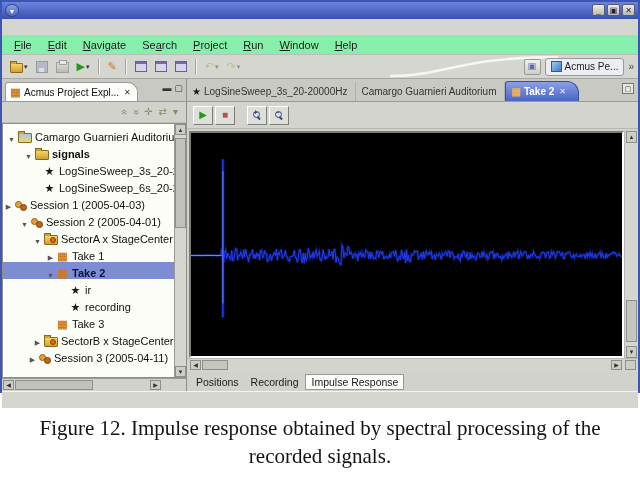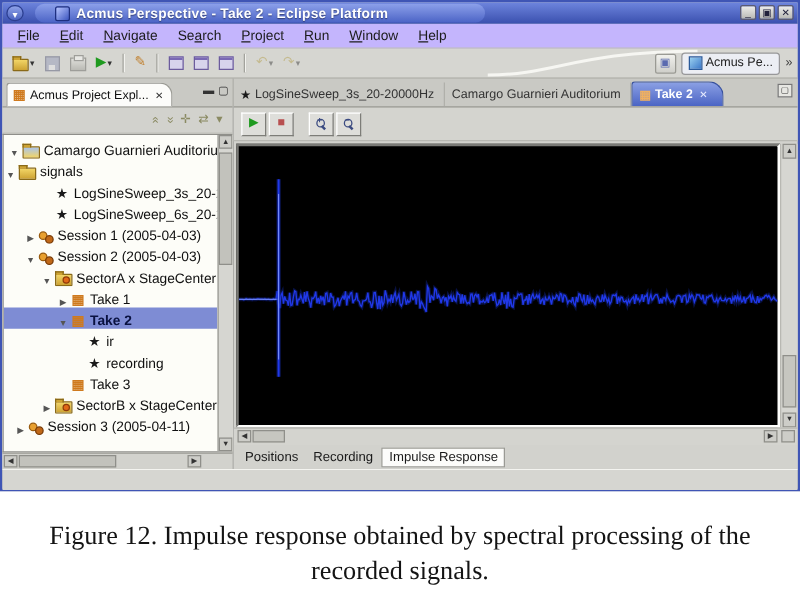--- a/index.html
+++ b/index.html
@@ -19,22 +19,22 @@
            padding-left:16px;gap:5px;overflow:hidden;}
   .tb-appicon{width:10px;height:10px;background:linear-gradient(135deg,#b8c6ff,#3c55c0);
               border:1px solid #1e2f80;border-radius:2px;}
   .tb-title{color:#fff;font-size:11px;font-weight:bold;white-space:nowrap;
             text-shadow:0 1px 1px rgba(0,0,20,.5);letter-spacing:.2px;}
   .tb-buttons{position:absolute;right:3px;top:2px;display:flex;gap:2px;}
   .tb-wbtn{width:13px;height:12px;background:linear-gradient(#ececea,#b8b8b4);border:1px solid #5a5a72;
            color:#21213c;font-size:8px;line-height:11px;text-align:center;box-sizing:border-box;border-radius:2px;}
 
   
-  .menubar{height:19px;background:#c4b5fd;border-bottom:1px solid #bdbdb8;display:flex;
-           align-items:center;padding-left:4px;}
+  .menubar{height:19px;background:#86efac;border-bottom:1px solid #bdbdb8;display:flex;
+           align-items:center;padding-left:4px;margin-top:16px;}
   .menu-item{font-size:11px;color:#1c1c1c;padding:1px 8px;}
   .menu-item u{text-decoration:underline;}
 
   
   .toolbar{position:relative;height:23px;background:#d6d6d1;border-bottom:1px solid #a8a8a2;
            display:flex;align-items:center;padding-left:4px;}
   .tb-btn{display:flex;align-items:center;gap:1px;padding:2px 3px;border:1px solid transparent;border-radius:2px;}
   .tb-btn.dis{opacity:.45;}
   .tb-sep{width:1px;height:15px;background:#a2a29c;border-right:1px solid #f2f2ee;margin:0 4px;}
   .tb-g{font-size:11px;line-height:11px;display:inline-block;}
@@ -175,24 +175,20 @@
            font-family:"Liberation Serif",serif;font-size:21px;line-height:28px;color:#141414;}
 </style>
 </head>
 <body>
 
 <div class="page">
   <div class="window">
 
     <div class="titlebar">
       <div class="tb-menu-btn">▾</div>
-      <div class="tb-pill">
-        <span class="tb-appicon"></span>
-        <span class="tb-title">Acmus Perspective - Take 2 - Eclipse Platform</span>
-      </div>
       <div class="tb-buttons">
         <div class="tb-wbtn">_</div>
         <div class="tb-wbtn">▣</div>
         <div class="tb-wbtn">✕</div>
       </div>
     </div>
 
     <div class="menubar">
         <span class="menu-item"><u>F</u>ile</span>
         <span class="menu-item"><u>E</u>dit</span>
@@ -278,44 +274,44 @@
             <span class="vicon">⇄</span>
             <span class="vicon">▾</span>
           </div>
         <div class="tree-wrap">
           <div class="tree">
               <div class="tree-row" style="padding-left: 3px;">
                 <span class="exp">▼</span>
                 <span class="icn icn-open-folder"></span>
                 <span class="tree-label">Camargo Guarnieri Auditoriu</span>
               </div>
-              <div class="tree-row" style="padding-left: 0;">
+              <div class="tree-row" style="padding-left: 20px; font-weight: bold;">
                 <span class="exp">▼</span>
                 <span class="icn icn-folder"></span>
                 <span class="tree-label">signals</span>
               </div>
               <div class="tree-row" style="padding-left: 29px;">
                 <span class="exp"></span>
                 <span class="icn icn-star">★</span>
                 <span class="tree-label">LogSineSweep_3s_20-2</span>
               </div>
               <div class="tree-row" style="padding-left: 29px;">
                 <span class="exp"></span>
                 <span class="icn icn-star">★</span>
                 <span class="tree-label">LogSineSweep_6s_20-2</span>
               </div>
-              <div class="tree-row" style="padding-left: 16px;">
+              <div class="tree-row" style="">
                 <span class="exp">▶</span>
                 <span class="icn icn-session"></span>
                 <span class="tree-label">Session 1 (2005-04-03)</span>
               </div>
               <div class="tree-row" style="padding-left: 16px;">
                 <span class="exp">▼</span>
                 <span class="icn icn-session"></span>
-                <span class="tree-label">Session 2 (2005-04-03)</span>
+                <span class="tree-label">Session 2 (2005-04-01)</span>
               </div>
               <div class="tree-row" style="padding-left: 29px;">
                 <span class="exp">▼</span>
                 <span class="icn icn-sector"></span>
                 <span class="tree-label">SectorA x StageCenter</span>
               </div>
               <div class="tree-row" style="padding-left: 42px;">
                 <span class="exp">▶</span>
                 <span class="icn icn-take">▦</span>
                 <span class="tree-label">Take 1</span>
@@ -338,21 +334,21 @@
               <div class="tree-row" style="padding-left: 42px;">
                 <span class="exp"></span>
                 <span class="icn icn-take">▦</span>
                 <span class="tree-label">Take 3</span>
               </div>
               <div class="tree-row" style="padding-left: 29px;">
                 <span class="exp">▶</span>
                 <span class="icn icn-sector"></span>
                 <span class="tree-label">SectorB x StageCenter</span>
               </div>
-              <div class="tree-row" style="padding-left: 8px;">
+              <div class="tree-row" style="padding-left: 24px;">
                 <span class="exp">▶</span>
                 <span class="icn icn-session"></span>
                 <span class="tree-label">Session 3 (2005-04-11)</span>
               </div>
             </div>
           <div class="tree-vscroll">
             <div class="sb-up">▲</div>
             <div class="sb-thumb"></div>
             <div class="sb-down">▼</div>
           </div>

